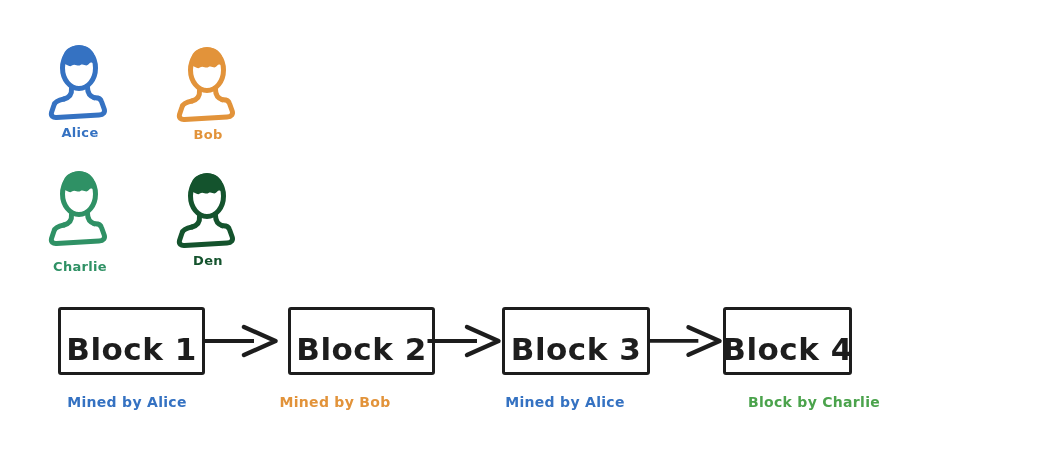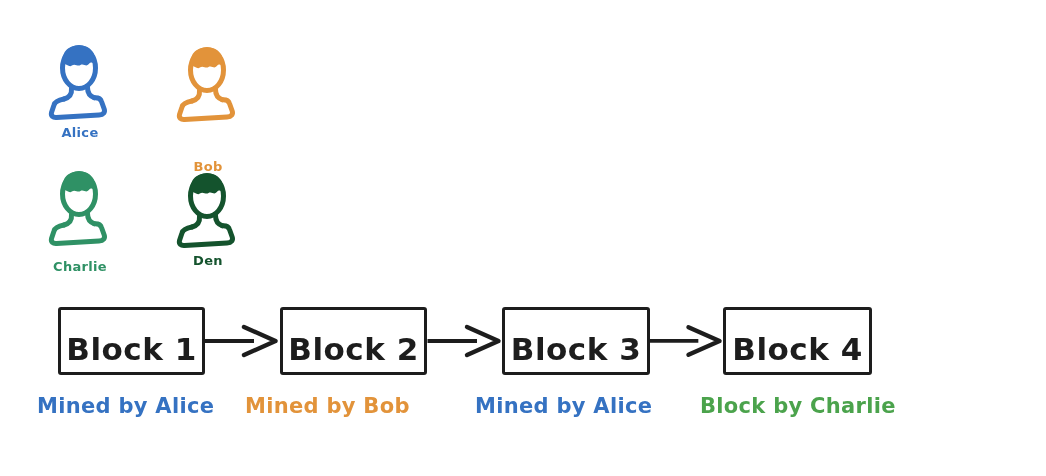--- a/index.html
+++ b/index.html
@@ -22,21 +22,21 @@
   }
   .avatar { display: block; width: 66px; height: 80px; }
   .avatar svg { display: block; width: 66px; height: 80px; }
   .pname {
     margin-top: 3px;
     font-size: 13px;
     font-weight: 600;
     letter-spacing: 0.3px;
   }
   .p-alice   { left: 38px;  top: 42px; text-align: center; }
-  .p-bob     { left: 166px; top: 44px; gap: 32px; }
+  .p-bob     { left: 166px; top: 44px; }
   .p-charlie { left: 38px;  top: 168px; }
   .p-den     { left: 166px; top: 170px; }
 
   
   .block {
     position: absolute;
     top: 307px;
     height: 68px;
     box-sizing: border-box;
     background: #ffffff;
@@ -47,38 +47,38 @@
     justify-content: center;
   }
   .blabel {
     font-size: 31px;
     font-weight: 600;
     letter-spacing: 0.5px;
     white-space: nowrap;
     margin-top: 16px;
   }
   .b1 { left: 58px;  width: 147px; }
-  .b2 { left: 280px; width: 147px; }
+  .b2 { left: 288px; width: 147px; }
   .b3 { left: 502px; width: 148px; }
-  .b4 { left: 723px; width: 149px; }
+  .b4 { left: 723px; width: 129px; }
 
   
   .arrow { position: absolute; top: 322px; height: 37px; }
   .arrow svg { display: block; width: 100%; height: 100%; }
   .a1 { left: 203px; width: 76px; }
   .a2 { left: 426px; width: 76px; }
   .a3 { left: 648px; width: 75px; }
 
   
   .caption {
     position: absolute;
     top: 394px;
-    font-size: 21px;
+    font-size: 14px;
     font-weight: 600;
-    text-align: left;
+    text-align: center;
     letter-spacing: 0.3px;
     white-space: nowrap;
   }
   .c1 { left: 37px;  width: 180px; }
   .c2 { left: 245px; width: 180px; }
   .c3 { left: 475px; width: 180px; }
   .c4 { left: 700px; width: 228px; }
 </style>
 </head>
 <body>

